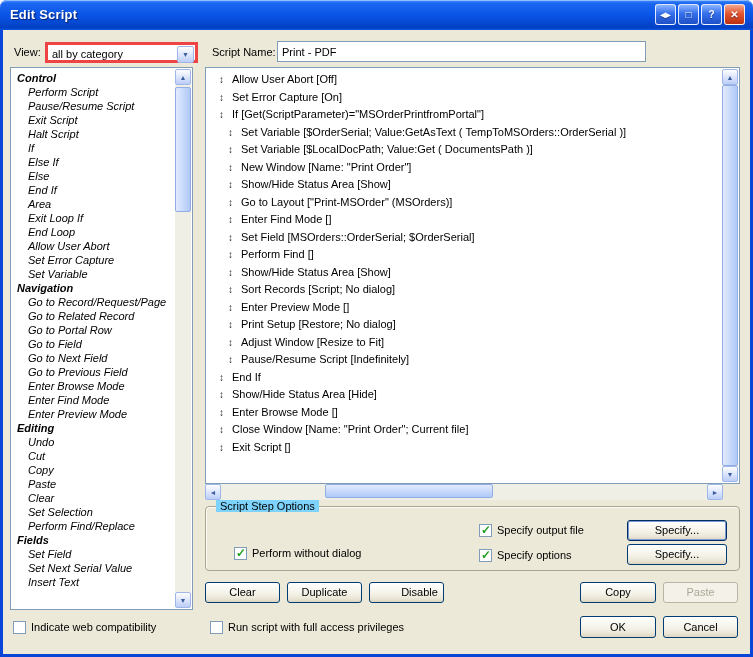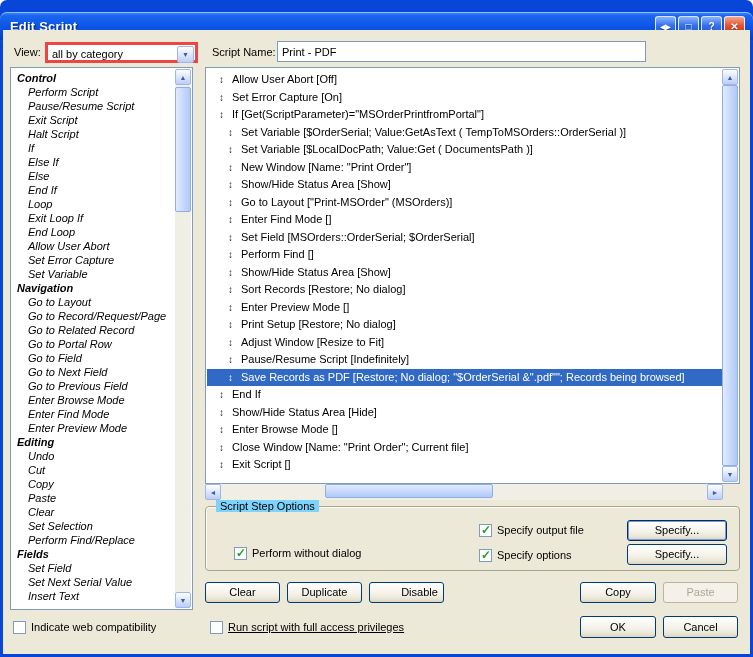--- a/index.html
+++ b/index.html
@@ -1,20 +1,20 @@
 <!DOCTYPE html>
 <html><head>
 <meta charset="utf-8">
 <style>
   * { margin:0; padding:0; box-sizing:border-box; }
   html,body { width:753px; height:657px; overflow:hidden; background:#fff;
               font-family:"Liberation Sans", sans-serif; font-size:11px; color:#000; }
   .window { position:relative; width:753px; height:657px; background:#0846D8;
             border-radius:7px 7px 0 0; }
-  .titlebar { position:absolute; left:0; top:12px; width:753px; height:30px;
+  .titlebar { position:absolute; left:0; top:0; width:753px; height:30px;
               border-radius:7px 7px 0 0;
               background:linear-gradient(180deg,#3E8DFF 0%,#1B66F0 12%,#0A55E6 50%,#0340C4 92%,#0B55E0 100%);
               box-shadow:inset 0 1px 0 rgba(255,255,255,.45); }
   .title-text { position:absolute; left:10px; top:7px; color:#fff; font-size:13px; font-weight:bold;
                 text-shadow:1px 1px 1px rgba(0,20,90,.85); letter-spacing:.2px; }
   .tb-btns { position:absolute; right:8px; top:4px; display:flex; gap:2px; }
   .tb-btn { width:21px; height:21px; border-radius:3px; border:1px solid rgba(255,255,255,.85);
             display:flex; align-items:center; justify-content:center; color:#fff; font-size:10px;
             font-weight:bold; text-shadow:0 1px 1px rgba(0,0,60,.5); cursor:default; }
   .tb-btn.blue { background:linear-gradient(180deg,#8AB4FF 0%,#3570EC 45%,#1E50C8 100%); }
@@ -116,28 +116,27 @@
     <div class="lib-list">
         <div class="lib-group">Control</div>
         <div class="lib-item">Perform Script</div>
         <div class="lib-item">Pause/Resume Script</div>
         <div class="lib-item">Exit Script</div>
         <div class="lib-item">Halt Script</div>
         <div class="lib-item">If</div>
         <div class="lib-item">Else If</div>
         <div class="lib-item">Else</div>
         <div class="lib-item">End If</div>
-        <div class="lib-item">Loop</div>
+        <div class="lib-item">Area</div>
         <div class="lib-item">Exit Loop If</div>
         <div class="lib-item">End Loop</div>
         <div class="lib-item">Allow User Abort</div>
         <div class="lib-item">Set Error Capture</div>
         <div class="lib-item">Set Variable</div>
         <div class="lib-group">Navigation</div>
-        <div class="lib-item">Go to Layout</div>
         <div class="lib-item">Go to Record/Request/Page</div>
         <div class="lib-item">Go to Related Record</div>
         <div class="lib-item">Go to Portal Row</div>
         <div class="lib-item">Go to Field</div>
         <div class="lib-item">Go to Next Field</div>
         <div class="lib-item">Go to Previous Field</div>
         <div class="lib-item">Enter Browse Mode</div>
         <div class="lib-item">Enter Find Mode</div>
         <div class="lib-item">Enter Preview Mode</div>
         <div class="lib-group">Editing</div>
@@ -169,26 +168,25 @@
         <div class="step"><span class="step-arrow" style="margin-left: 12px;">↕</span><span class="step-text">If [Get(ScriptParameter)="MSOrderPrintfromPortal"]</span></div>
         <div class="step"><span class="step-arrow" style="margin-left: 21px;">↕</span><span class="step-text">Set Variable [$OrderSerial; Value:GetAsText ( TempToMSOrders::OrderSerial )]</span></div>
         <div class="step"><span class="step-arrow" style="margin-left: 21px;">↕</span><span class="step-text">Set Variable [$LocalDocPath; Value:Get ( DocumentsPath )]</span></div>
         <div class="step"><span class="step-arrow" style="margin-left: 21px;">↕</span><span class="step-text">New Window [Name: "Print Order"]</span></div>
         <div class="step"><span class="step-arrow" style="margin-left: 21px;">↕</span><span class="step-text">Show/Hide Status Area [Show]</span></div>
         <div class="step"><span class="step-arrow" style="margin-left: 21px;">↕</span><span class="step-text">Go to Layout ["Print-MSOrder" (MSOrders)]</span></div>
         <div class="step"><span class="step-arrow" style="margin-left: 21px;">↕</span><span class="step-text">Enter Find Mode []</span></div>
         <div class="step"><span class="step-arrow" style="margin-left: 21px;">↕</span><span class="step-text">Set Field [MSOrders::OrderSerial; $OrderSerial]</span></div>
         <div class="step"><span class="step-arrow" style="margin-left: 21px;">↕</span><span class="step-text">Perform Find []</span></div>
         <div class="step"><span class="step-arrow" style="margin-left: 21px;">↕</span><span class="step-text">Show/Hide Status Area [Show]</span></div>
-        <div class="step"><span class="step-arrow" style="margin-left: 21px;">↕</span><span class="step-text">Sort Records [Restore; No dialog]</span></div>
+        <div class="step"><span class="step-arrow" style="margin-left: 21px;">↕</span><span class="step-text">Sort Records [Script; No dialog]</span></div>
         <div class="step"><span class="step-arrow" style="margin-left: 21px;">↕</span><span class="step-text">Enter Preview Mode []</span></div>
         <div class="step"><span class="step-arrow" style="margin-left: 21px;">↕</span><span class="step-text">Print Setup [Restore; No dialog]</span></div>
         <div class="step"><span class="step-arrow" style="margin-left: 21px;">↕</span><span class="step-text">Adjust Window [Resize to Fit]</span></div>
         <div class="step"><span class="step-arrow" style="margin-left: 21px;">↕</span><span class="step-text">Pause/Resume Script [Indefinitely]</span></div>
-        <div class="step selected"><span class="step-arrow" style="margin-left: 21px;">↕</span><span class="step-text">Save Records as PDF [Restore; No dialog; "$OrderSerial &amp;".pdf""; Records being browsed]</span></div>
         <div class="step"><span class="step-arrow" style="margin-left: 12px;">↕</span><span class="step-text">End If</span></div>
         <div class="step"><span class="step-arrow" style="margin-left: 12px;">↕</span><span class="step-text">Show/Hide Status Area [Hide]</span></div>
         <div class="step"><span class="step-arrow" style="margin-left: 12px;">↕</span><span class="step-text">Enter Browse Mode []</span></div>
         <div class="step"><span class="step-arrow" style="margin-left: 12px;">↕</span><span class="step-text">Close Window [Name: "Print Order"; Current file]</span></div>
         <div class="step"><span class="step-arrow" style="margin-left: 12px;">↕</span><span class="step-text">Exit Script []</span></div>
       </div>
     <div class="vsb">
       <div class="sb-btn">▲</div>
       <div class="sb-track">
         <div class="sb-thumb" style="left:0;right:0;top:0;bottom:0;"></div>
@@ -229,20 +227,20 @@
   <div class="btn" style="left:205px;top:582px;width:75px;">Clear</div>
   <div class="btn" style="left:287px;top:582px;width:75px;">Duplicate</div>
   <div class="btn" style="left:369px;top:582px;width:75px;padding-left:26px;">Disable</div>
   <div class="btn" style="left:580px;top:582px;width:76px;">Copy</div>
   <div class="btn disabled" style="left:663px;top:582px;width:75px;">Paste</div>
 
   <div class="cb" style="left:13px;top:620px;">
     <span class="cb-box"></span>
     <span class="cb-label">Indicate web compatibility</span>
   </div>
-  <div class="cb" style="left:210px;top:620px;text-decoration:underline;">
+  <div class="cb" style="left:210px;top:620px;">
     <span class="cb-box"></span>
     <span class="cb-label">Run script with full access privileges</span>
   </div>
 
   <div class="btn" style="left:580px;top:616px;width:76px;height:22px;line-height:20px;">OK</div>
   <div class="btn" style="left:663px;top:616px;width:75px;height:22px;line-height:20px;">Cancel</div>
 </div>
 
 </body></html>

